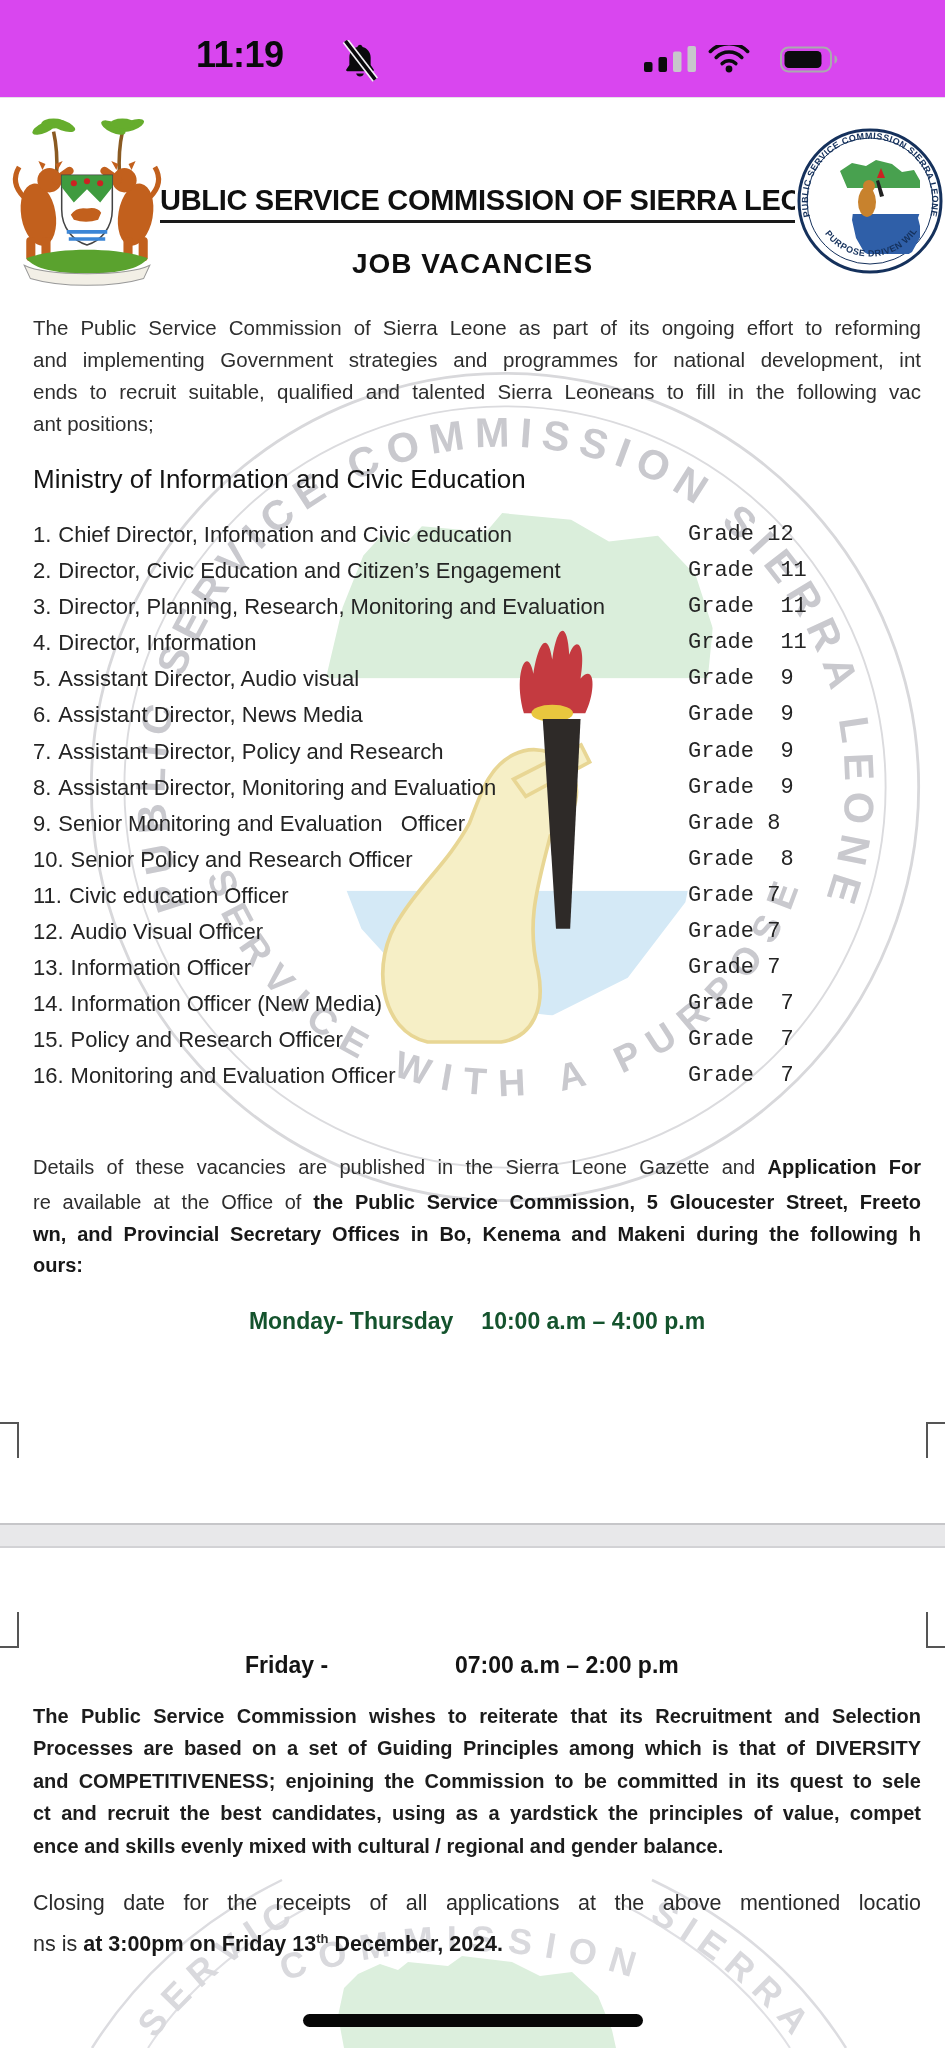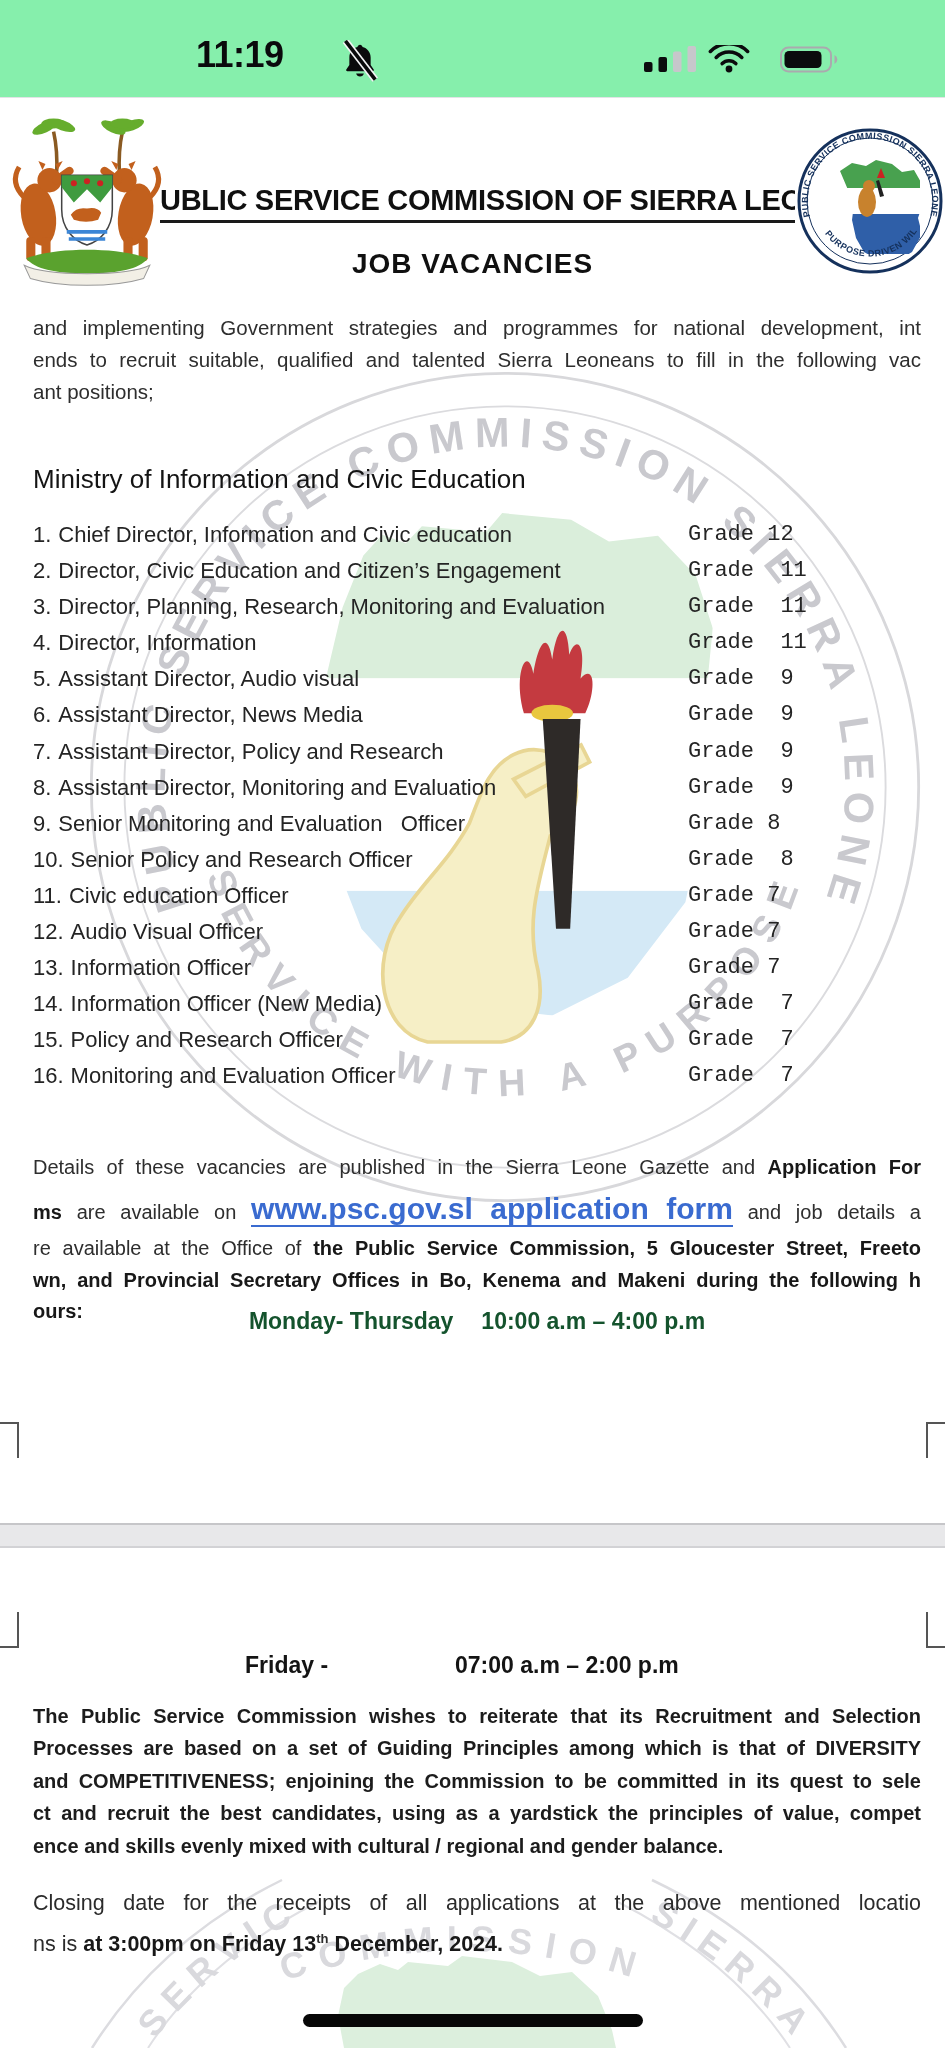--- a/index.html
+++ b/index.html
@@ -1,20 +1,20 @@
 <!DOCTYPE html>
 <html><head>
 <meta charset="utf-8">
 <style>
   html,body{margin:0;padding:0;}
   .screen{position:relative;width:945px;height:2048px;background:#ffffff;overflow:hidden;
           font-family:"Liberation Sans",sans-serif;color:#2d2d2d;}
   .ct{position:absolute;z-index:2;}
   
-  .statusbar{position:absolute;left:0;top:0;width:945px;height:97px;background:#86efac;
+  .statusbar{position:absolute;left:0;top:0;width:945px;height:97px;background:#d946ef;
              border-bottom:1px solid #e3e3e6;z-index:4;}
   .sb-time{position:absolute;left:196px;top:34px;font-size:36px;font-weight:700;
            letter-spacing:-0.5px;color:#0a0a0c;}
   .sb-ico{position:absolute;}
   
   .coat{position:absolute;left:6px;top:118px;width:162px;height:168px;z-index:3;}
   .sealbox{position:absolute;left:795px;top:116px;width:150px;height:166px;background:#fff;z-index:3;}
   .orgtitle{position:absolute;left:160px;top:184px;white-space:nowrap;font-size:29px;font-weight:700;
             color:#101010;z-index:2;border-bottom:3px solid #1a1a1a;padding-bottom:3px;letter-spacing:-0.3px;}
   .doctitle{position:absolute;left:0;top:248px;width:945px;text-align:center;font-size:28px;
@@ -214,20 +214,21 @@
       </text>
       <text class="sealtxt" font-size="9" letter-spacing="0.5" text-anchor="middle">
         <textPath href="#sealBot" startOffset="50%">A PURPOSE DRIVEN WILL</textPath>
       </text>
     </svg>
   </div>
 
   <div class="doctitle ct">JOB VACANCIES</div>
 
   <div class="para intro">
+    <div class="jline">The Public Service Commission of Sierra Leone as part of its ongoing effort to reforming</div>
     <div class="jline">and implementing Government strategies and programmes for national development, int</div>
     <div class="jline">ends to recruit suitable, qualified and talented Sierra Leoneans to fill in the following vac</div>
     <div>ant positions;</div>
   </div>
 
   <div class="para ministry">Ministry of Information and Civic Education</div>
 
   <div class="para joblist">
     <div class="jrow"><span class="jnum">1.</span><span class="jtitle">Chief Director, Information and Civic education</span><span class="jgrade">Grade 12</span></div>
     <div class="jrow"><span class="jnum">2.</span><span class="jtitle">Director, Civic Education and Citizen’s Engagement</span><span class="jgrade">Grade  11</span></div>
@@ -242,21 +243,20 @@
     <div class="jrow"><span class="jnum">11.</span><span class="jtitle">Civic education Officer</span><span class="jgrade">Grade 7</span></div>
     <div class="jrow"><span class="jnum">12.</span><span class="jtitle">Audio Visual Officer</span><span class="jgrade">Grade 7</span></div>
     <div class="jrow"><span class="jnum">13.</span><span class="jtitle">Information Officer</span><span class="jgrade">Grade 7</span></div>
     <div class="jrow"><span class="jnum">14.</span><span class="jtitle">Information Officer (New Media)</span><span class="jgrade">Grade  7</span></div>
     <div class="jrow"><span class="jnum">15.</span><span class="jtitle">Policy and Research Officer</span><span class="jgrade">Grade  7</span></div>
     <div class="jrow"><span class="jnum">16.</span><span class="jtitle">Monitoring and Evaluation Officer</span><span class="jgrade">Grade  7</span></div>
   </div>
 
   <div class="para details">
     <div class="dl dl1 jline"><span>Details of these vacancies are published in the Sierra Leone Gazette and </span><span class="b">Application For</span></div>
-    <div class="dl dl2 jline"><span class="b">ms </span><span>are available on </span><a class="weblink">www.psc.gov.sl application form</a><span> and job details a</span></div>
     <div class="dl dl3 jline"><span>re available at the Office of </span><span class="b">the Public Service Commission, 5 Gloucester Street, Freeto</span></div>
     <div class="dl dl4 jline b">wn, and Provincial Secretary Offices in Bo, Kenema and Makeni during the following h</div>
     <div class="dl dl5 b">ours:</div>
   </div>
 
   <div class="para hours1">
     <span>Monday- Thursday</span><span class="gap28"></span><span>10:00 a.m – 4:00 p.m</span>
   </div>
 
   <div class="cropmark cm-tl1"></div>

